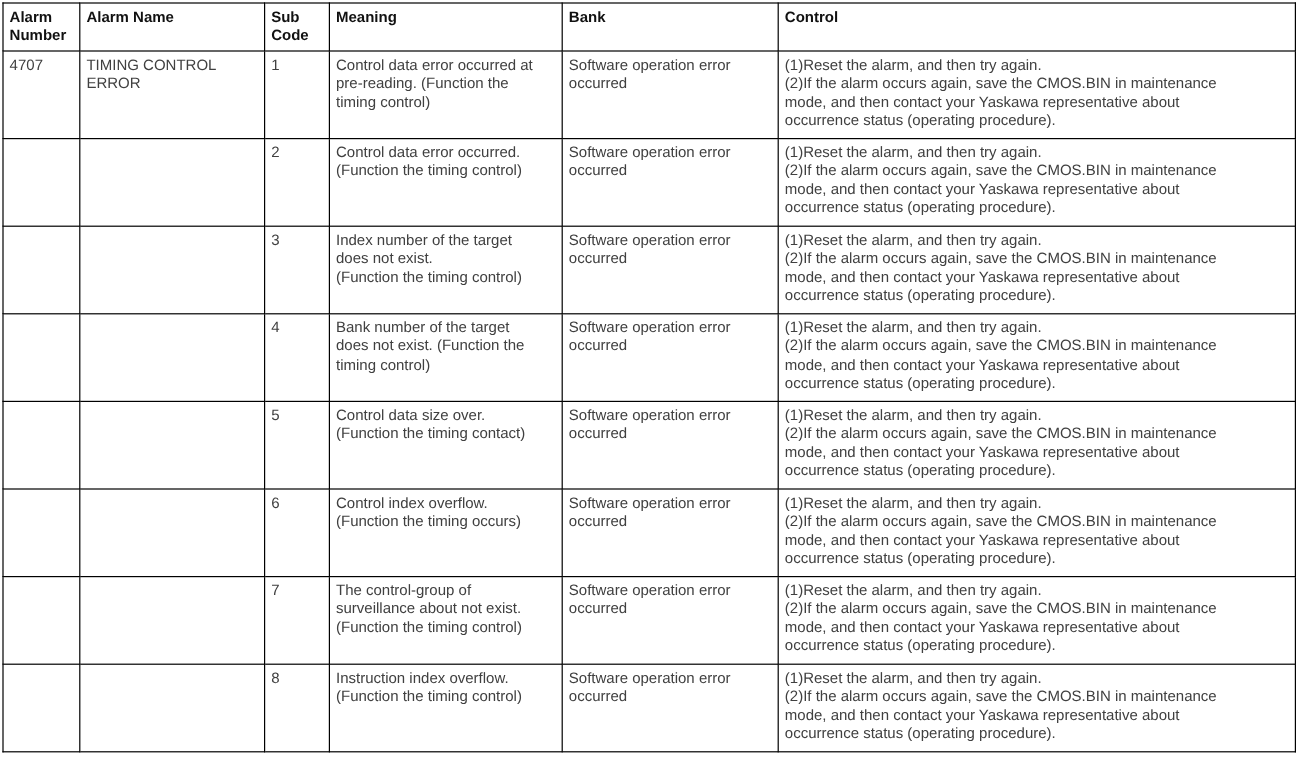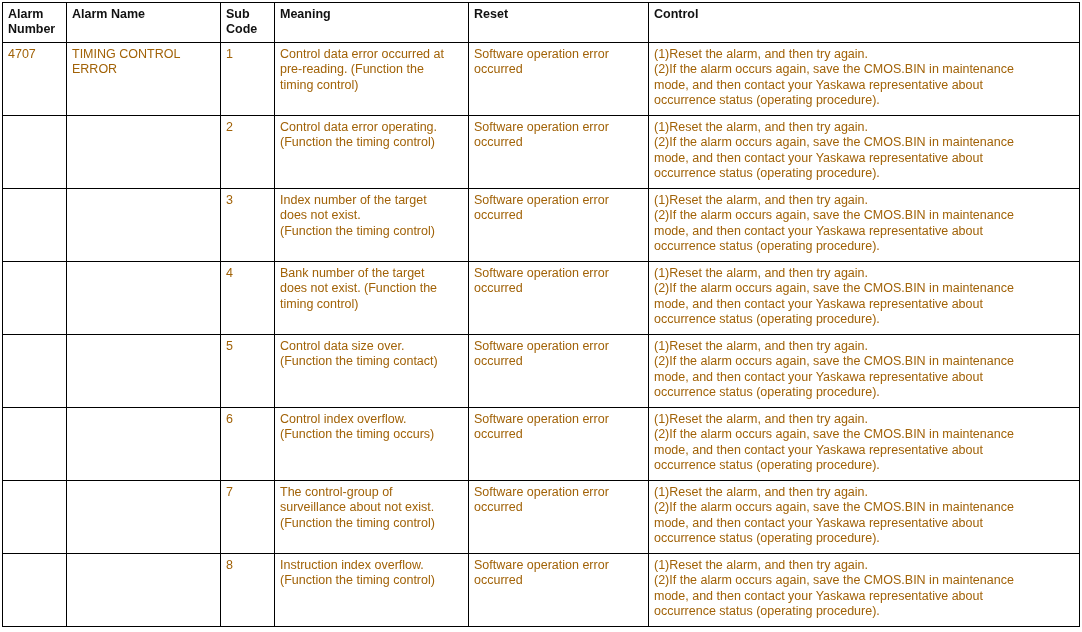--- a/index.html
+++ b/index.html
@@ -24,21 +24,21 @@
   }
   table.alarm-table th,
   table.alarm-table td {
     border: 1.5px solid #000000;
     vertical-align: top;
     text-align: left;
     box-sizing: border-box;
     padding: 4px 5px 3px 5px;
     font-size: 12.5px;
     line-height: 15.4px;
-    color: #a16207;
+    color: #404040;
     white-space: pre-line;
     overflow: hidden;
   }
   table.alarm-table th {
     font-weight: bold;
     color: #111111;
   }
   thead tr { height: 40px; }
   tbody tr { height: 73px; }
   col.col-alarm-number { width: 64px; }
@@ -62,21 +62,21 @@
       <col class="col-remedy">
     </colgroup>
     <thead>
       <tr>
         <th>Alarm
 Number</th>
         <th>Alarm Name</th>
         <th>Sub
 Code</th>
         <th>Meaning</th>
-        <th>Reset</th>
+        <th>Bank</th>
         <th>Control</th>
       </tr>
     </thead>
     <tbody>
         <tr>
           <td>4707</td>
           <td>TIMING CONTROL ERROR</td>
           <td>1</td>
           <td>Control data error occurred at
 pre-reading. (Function the
@@ -85,21 +85,21 @@
 occurred</td>
           <td>(1)Reset the alarm, and then try again.
 (2)If the alarm occurs again, save the CMOS.BIN in maintenance
 mode, and then contact your Yaskawa representative about
 occurrence status (operating procedure).</td>
         </tr>
         <tr>
           <td></td>
           <td></td>
           <td>2</td>
-          <td>Control data error operating.
+          <td>Control data error occurred.
 (Function the timing control)</td>
           <td>Software operation error
 occurred</td>
           <td>(1)Reset the alarm, and then try again.
 (2)If the alarm occurs again, save the CMOS.BIN in maintenance
 mode, and then contact your Yaskawa representative about
 occurrence status (operating procedure).</td>
         </tr>
         <tr>
           <td></td>

